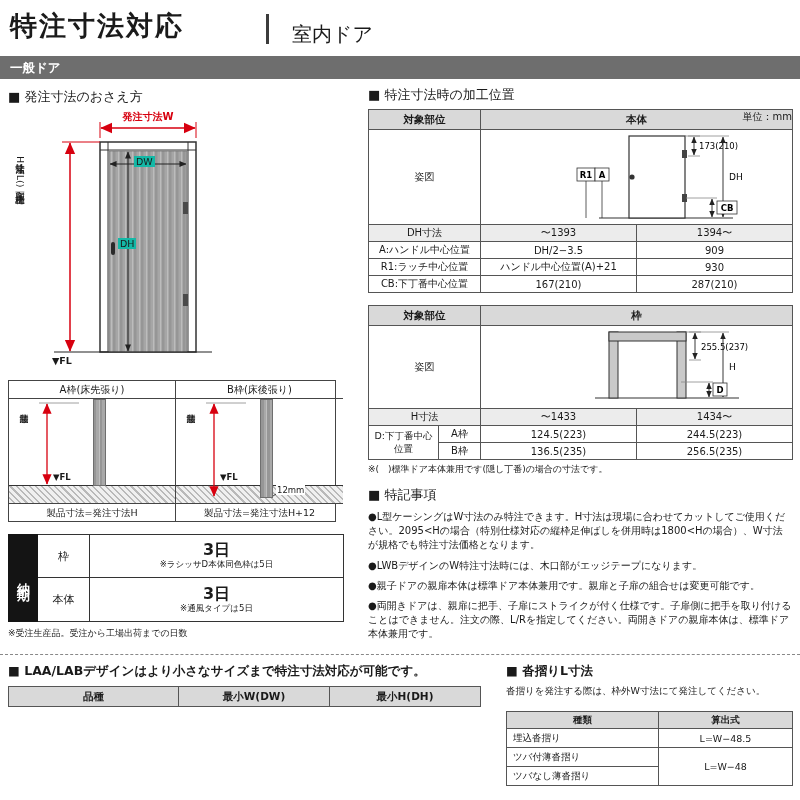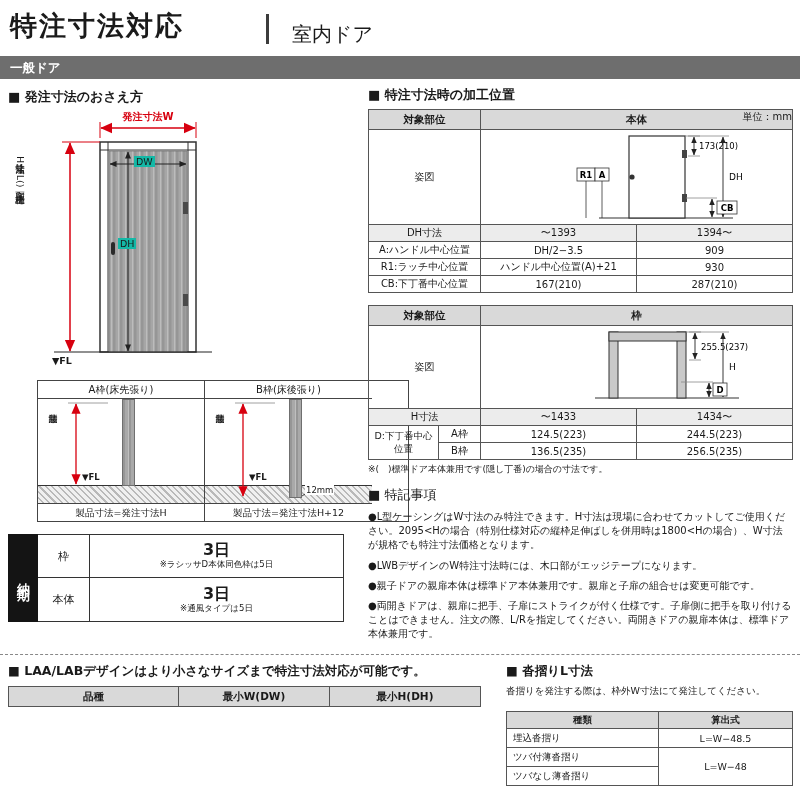--- a/index.html
+++ b/index.html
@@ -7,36 +7,36 @@
   body { position:relative; font-family:"DejaVu Sans","Liberation Sans",sans-serif; background:#fff; color:#1a1a1a; overflow:hidden; }
   .abs { position:absolute; }
 
   
   .hdr-title { left:10px; top:8px; font-size:27px; font-weight:bold; letter-spacing:2px; }
   .hdr-div   { left:266px; top:14px; width:3px; height:30px; background:#3c3c3c; }
   .hdr-sub   { left:292px; top:21px; font-size:20px; }
   .cat-bar   { left:0; top:56px; width:800px; height:23px; background:#6e6e6e; color:#fff;
                font-size:12.5px; font-weight:bold; line-height:23px; padding-left:10px; }
 
-  .sec-title { font-size:13px; font-weight:bold; }
+  .sec-title { font-size:13px; font-weight:normal; }
 
   
   .col-left  { left:8px; top:88px; width:352px; }
   .door-diagram { position:relative; width:352px; height:262px; margin-top:4px; }
   .lbl-orderw { position:absolute; left:92px; top:0; width:96px; text-align:center;
                 color:#d7000f; font-size:10px; font-weight:bold; }
   .lbl-orderh { position:absolute; left:6px; top:46px; height:170px; writing-mode:vertical-lr;
                 font-size:9.5px; line-height:13px; }
   .dim-chip  { position:absolute; font-size:9.5px; background:#14b8a6; padding:0 2px; }
   .lbl-dw    { left:126px; top:46px; }
   .lbl-dh    { left:110px; top:128px; }
   .lbl-fl    { position:absolute; left:44px; top:245px; font-size:9.5px; font-weight:bold; }
 
-  .frames { position:relative; margin-top:8px; width:372px; border:1px solid #444;
-            display:grid; grid-template-columns:167px 167px;margin-left:29px; }
+  .frames { position:relative; margin-top:8px; width:328px; border:1px solid #444;
+            display:grid; grid-template-columns:167px 167px; }
   .fr-head { height:18px; border-bottom:1px solid #444; font-size:10px; text-align:center;
              line-height:18px; }
   .fr-body { position:relative; height:104px; }
   .fr-foot { height:18px; border-top:1px solid #444; font-size:9.5px; text-align:center;
              line-height:18px; }
   .br { border-right:1px solid #444; }
   .floor-band { position:absolute; left:0; top:86px; width:100%; height:18px;
                 border-top:1.3px solid #333;
                 background:repeating-linear-gradient(45deg,#f0f0f0 0 3px,#b9b9b9 3px 4.5px); }
   .wood-bar { position:absolute; width:13px; border:1px solid #6f6f6f;
@@ -198,20 +198,21 @@
       </div>
       <div class="d-row">
         <div class="d-part">本体</div>
         <div class="d-val">
           <div class="d-days">3日</div>
           <div class="d-note">※通風タイプは5日</div>
         </div>
       </div>
     </div>
   </div>
+  <div class="footnote">※受注生産品。受注から工場出荷までの日数</div>
 </div>
 
 <div class="abs col-right">
   <div class="unit">単位：mm</div>
   <div class="sec-title">■ 特注寸法時の加工位置</div>
 
   <table style="margin-top:5px">
     <colgroup>
         <col style="width:112px">
         <col style="width:156px">

